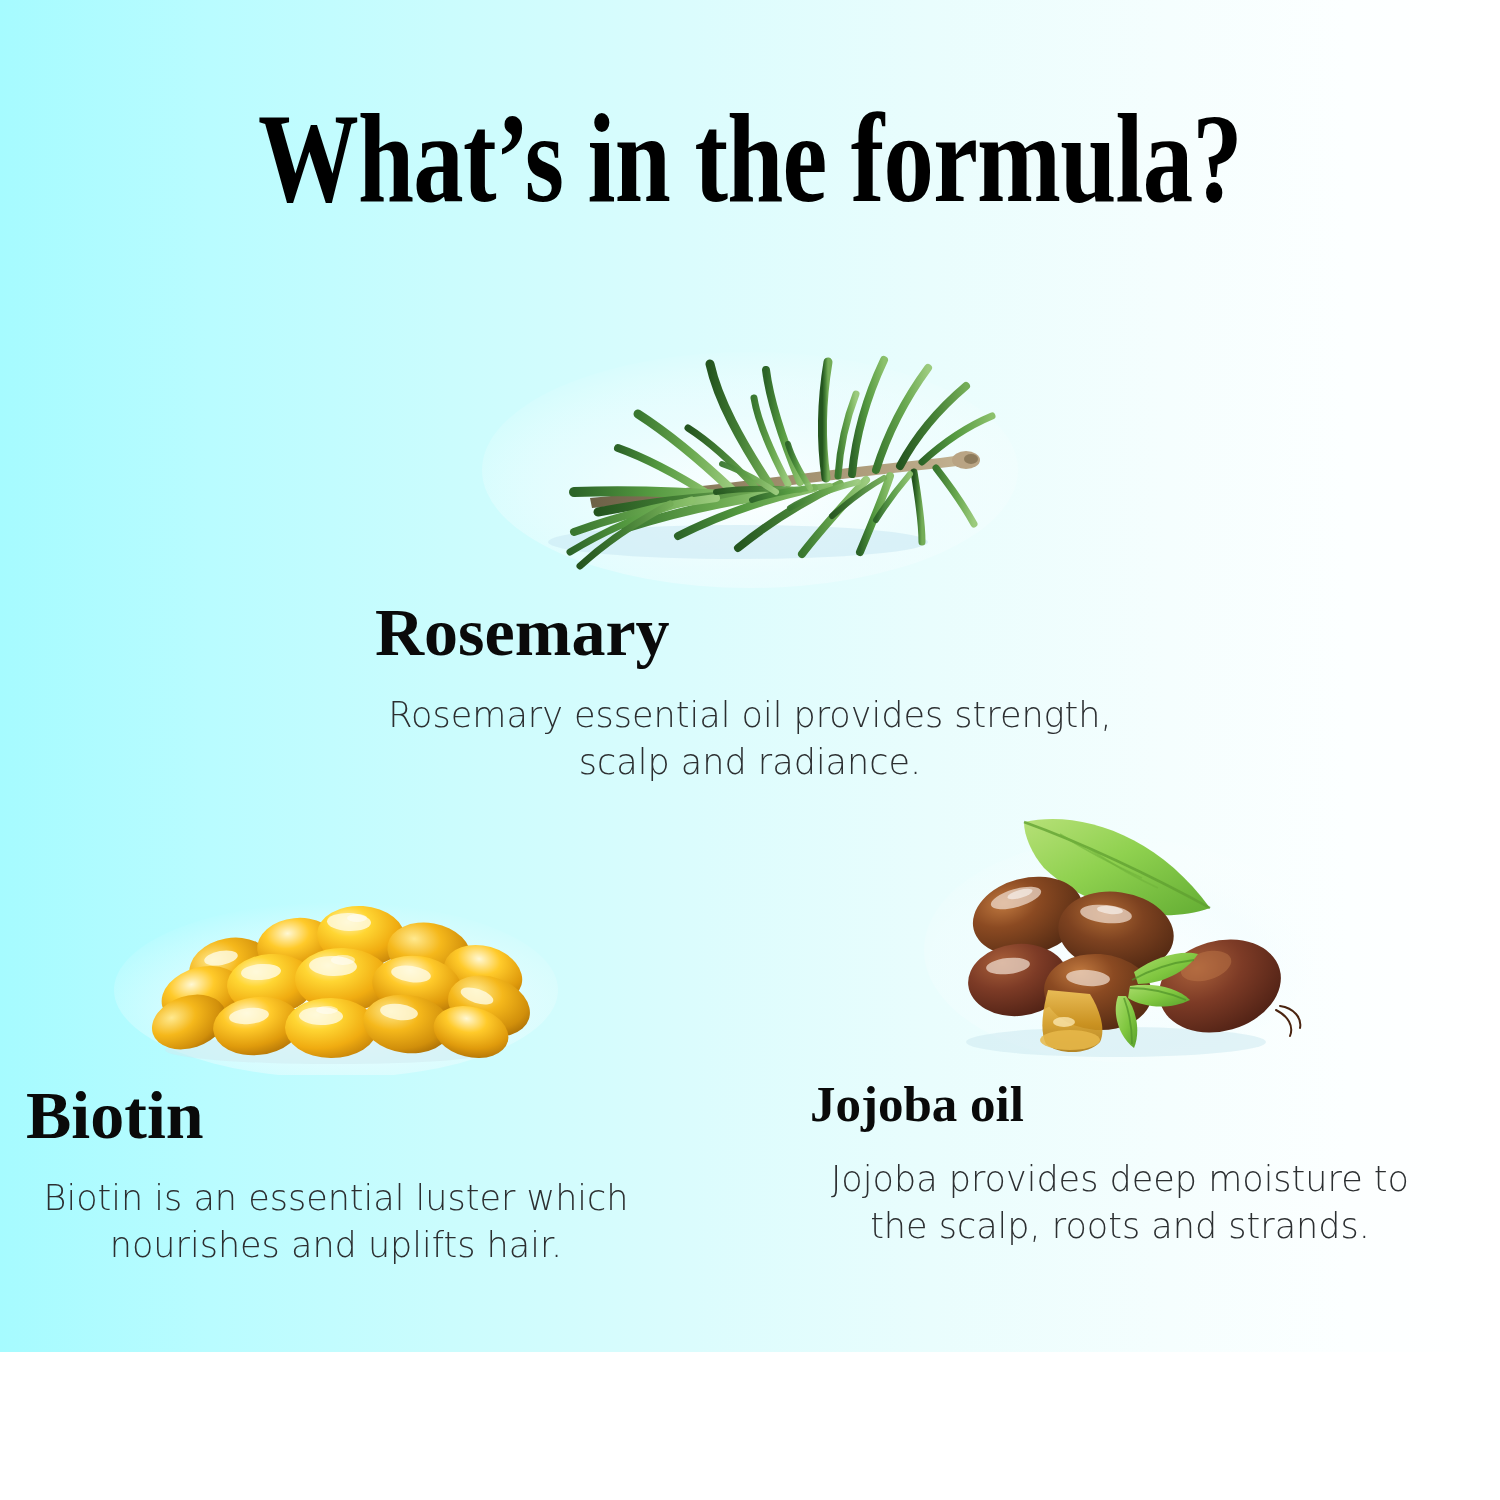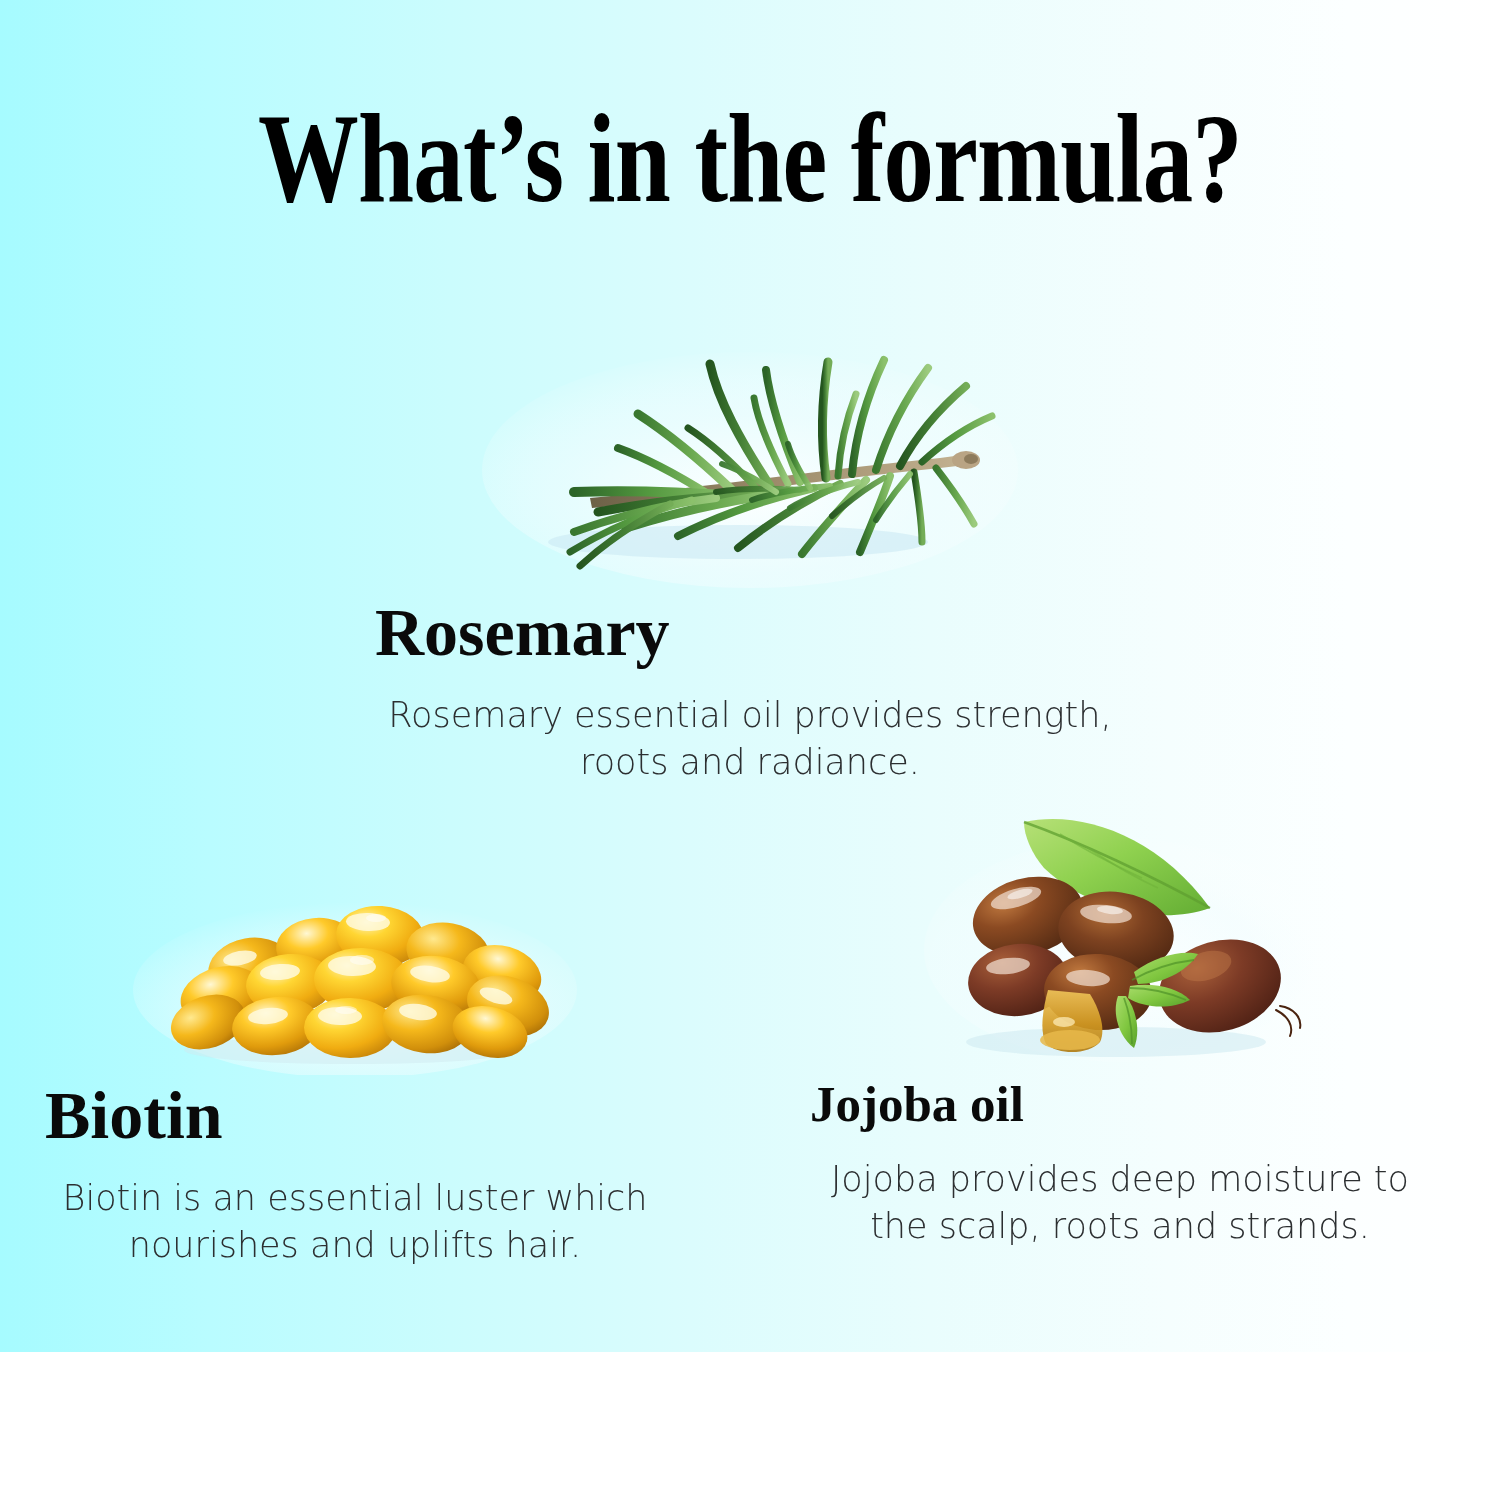--- a/index.html
+++ b/index.html
@@ -74,21 +74,21 @@
 
   
   #ing-rosemary { left: 375px; top: 290px; width: 750px; }
   #ing-rosemary .art { width: 560px; height: 300px; }
   #ing-rosemary .ing-name { font-size: 68px; margin-top: 8px; }
   #ing-rosemary .ing-desc {
     font-size: 35px; line-height: 1.34; margin-top: 26px;
   }
 
   
-  #ing-biotin { left: 45px; top: 860px; width: 620px; }
+  #ing-biotin { left: 26px; top: 860px; width: 620px; }
   #ing-biotin .art { width: 450px; height: 215px; }
   #ing-biotin .ing-name { font-size: 68px; margin-top: 6px; }
   #ing-biotin .ing-desc {
     font-size: 35px; line-height: 1.34; margin-top: 26px;
   }
 
   
   #ing-jojoba { left: 810px; top: 790px; width: 620px; }
   #ing-jojoba .art { width: 400px; height: 285px; }
   #ing-jojoba .ing-name { font-size: 51px; margin-top: 4px; }
@@ -178,21 +178,21 @@
           <path d="M388 192 C 364 198, 340 206, 320 218" stroke="url(#needleC)" stroke-width="6" fill="none"></path>
           <path d="M414 188 C 396 198, 378 212, 362 226" stroke="url(#needleB)" stroke-width="6" fill="none"></path>
           <path d="M440 184 C 428 198, 416 214, 406 230" stroke="url(#needleA)" stroke-width="6" fill="none"></path>
           <path d="M306 202 C 288 190, 270 180, 252 174" stroke="url(#needleC)" stroke-width="6" fill="none"></path>
           <path d="M340 198 C 330 182, 322 168, 318 154" stroke="url(#needleA)" stroke-width="6" fill="none"></path>
         </g>
       </svg>
     </div>
 
     <div class="ing-name">Rosemary</div>
-    <div class="ing-desc">Rosemary essential oil provides strength, roots and radiance.</div>
+    <div class="ing-desc">Rosemary essential oil provides strength, scalp and radiance.</div>
   </div>
 
   <div class="ingredient" id="ing-biotin">
 
     <div class="art">
       <svg viewBox="0 0 450 215" xmlns="http://www.w3.org/2000/svg">
         <defs>
           <radialGradient id="bioGlow" cx="50%" cy="62%" r="62%">
             <stop offset="0%" stop-color="#ffffff" stop-opacity="0.9"></stop>
             <stop offset="60%" stop-color="#f4fdff" stop-opacity="0.45"></stop>

